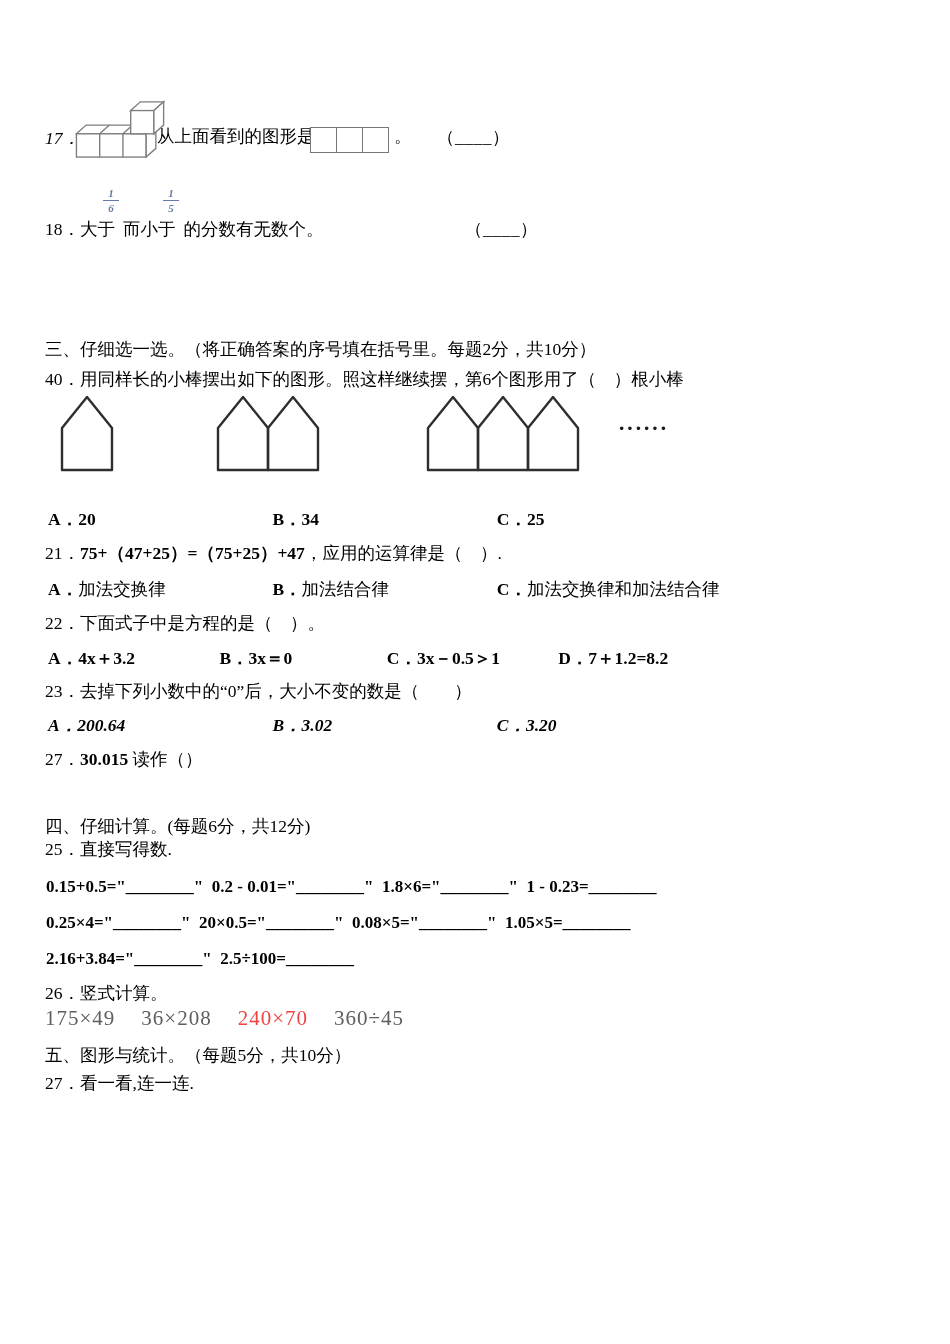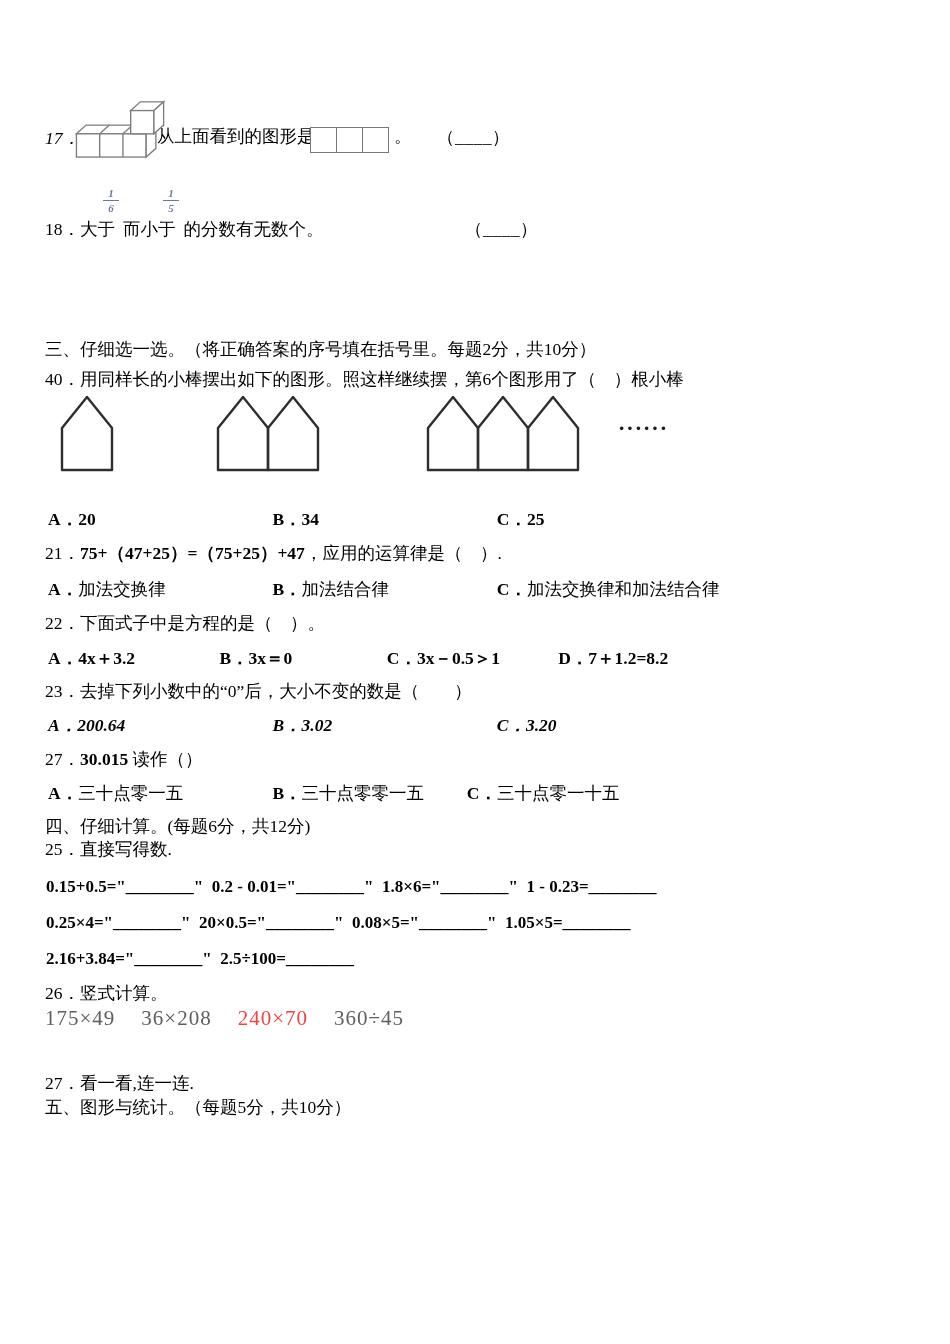--- a/index.html
+++ b/index.html
@@ -71,21 +71,21 @@
   #sec4-row { top:815px; }
   #q25-row  { top:838px; }
   .calcline { left:46px; font-weight:700; white-space:pre; font-size:17px; }
   #calc1 { top:876px; }
   #calc2 { top:912px; }
   #calc3 { top:948px; }
   #q26-row { top:982px; }
   #q26-exprs { top:1007px; left:45px; display:flex; gap:26px; font-size:21px; color:#5e5e5e;
                font-family:"Liberation Serif",serif; letter-spacing:1px; }
   #q26-exprs span:nth-child(3) { color:#ef4444; }
-  #sec5-row { top:1096px; }
+  #sec5-row { top:1044px; }
   #q27-row  { top:1072px; }
 </style>
 </head>
 <body>
 
 <div id="page">
 
   <div id="q17-row" class="abs">
     <span id="q17-no">17．</span>
     <svg id="q17-figure" width="94" height="62" viewBox="0 0 94 64" fill="none">
@@ -186,25 +186,20 @@
   </div>
   <div id="q23-opts" class="abs optline">
     <span class="opt w220"><span class="opt-label">A．</span><span class="opt-num">200.64</span></span>
     <span class="opt w220"><span class="opt-label">B．</span><span class="opt-num">3.02</span></span>
     <span class="opt"><span class="opt-label">C．</span><span class="opt-num">3.20</span></span>
   </div>
 
   <div id="q24-row" class="abs qline">
     <span>27．</span><span class="bold">30.015</span><span> </span><span>读作（）</span>
   </div>
-  <div id="q24-opts" class="abs optline">
-    <span class="opt w220"><span class="opt-label">A．</span><span>三十点零一五</span></span>
-    <span class="opt w190"><span class="opt-label">B．</span><span>三十点零零一五</span></span>
-    <span class="opt"><span class="opt-label">C．</span><span>三十点零一十五</span></span>
-  </div>
 
   <div id="sec4-row" class="abs qline">
     <span>四、仔细计算。(每题6分，共12分)</span>
   </div>
 
   <div id="q25-row" class="abs qline">
     <span>25．</span><span>直接写得数.</span>
   </div>
   <div id="calc1" class="abs calcline">0.15+0.5="________"  0.2 - 0.01="________"  1.8×6="________"  1 - 0.23=________</div>
   <div id="calc2" class="abs calcline">0.25×4="________"  20×0.5="________"  0.08×5="________"  1.05×5=________</div>

